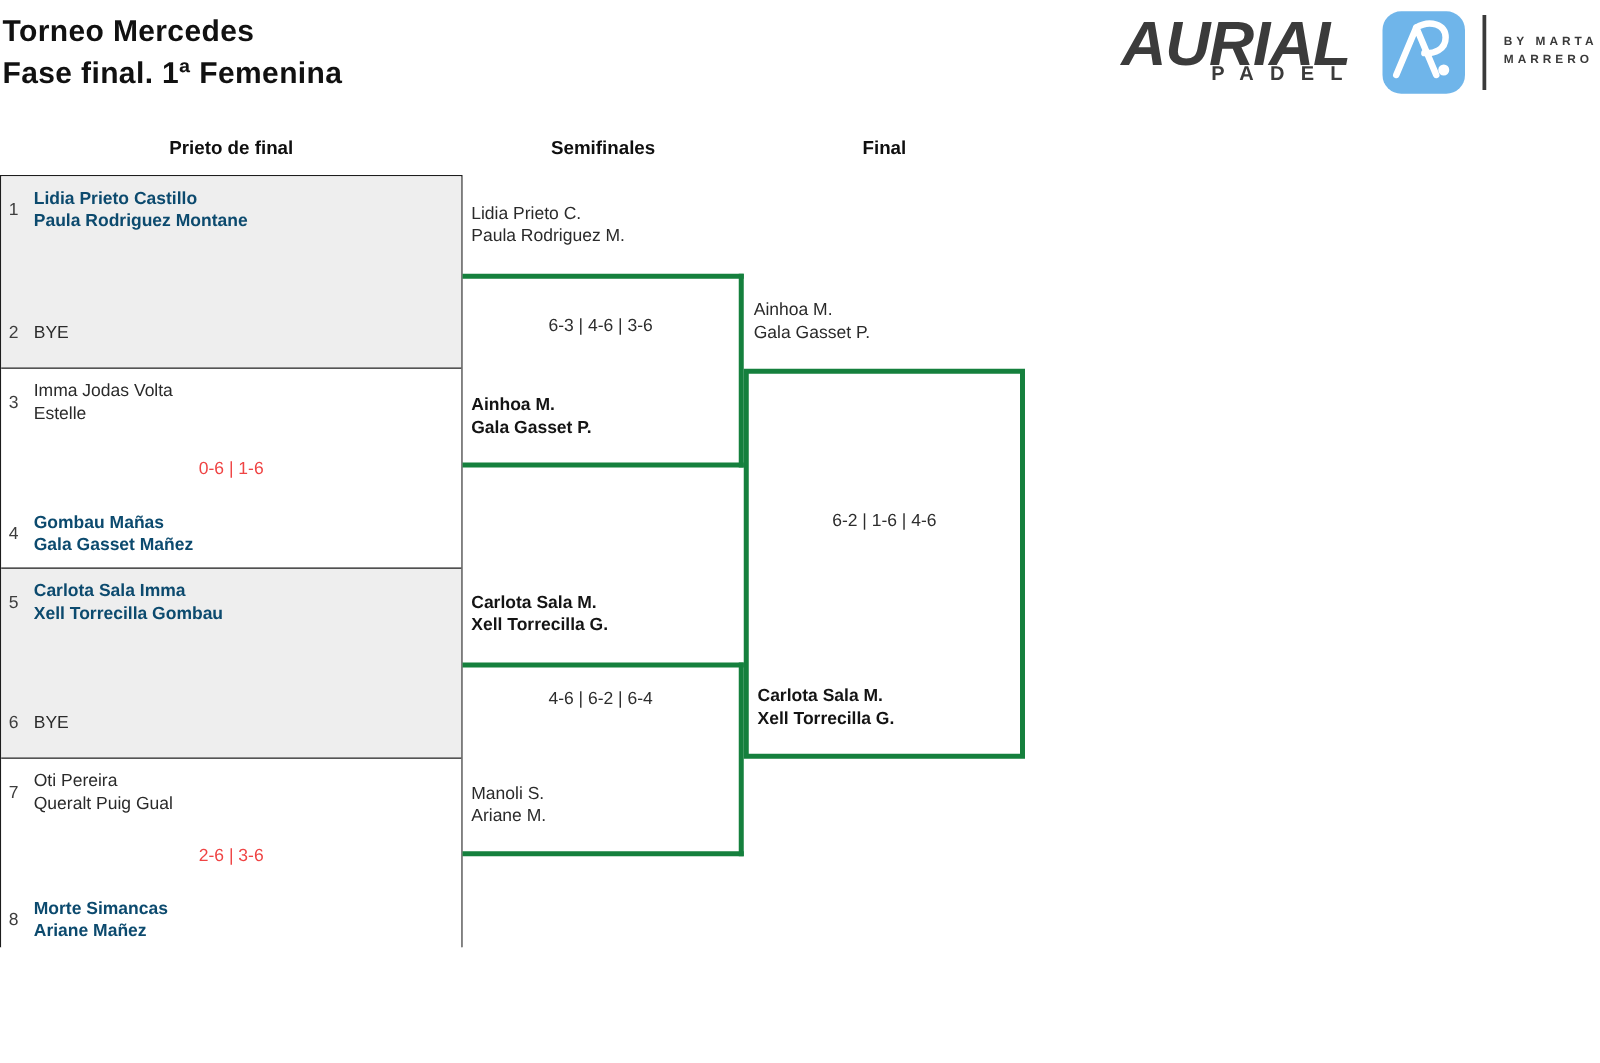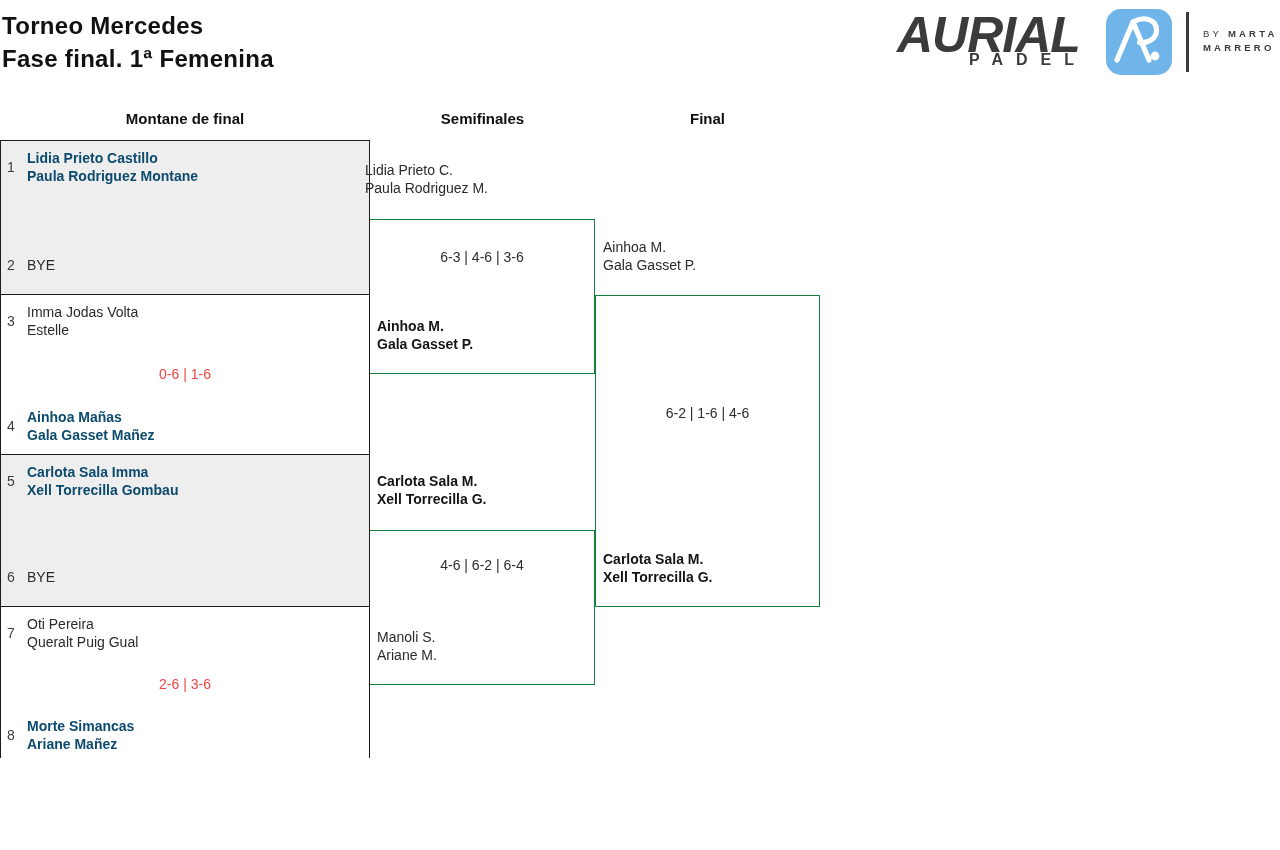--- a/index.html
+++ b/index.html
@@ -9,55 +9,55 @@
   }
   
   .title{position:absolute;left:2px;top:9px;font-size:24px;line-height:33px;font-weight:700;color:#111;letter-spacing:.3px;}
   
   .brand{position:absolute;left:897px;top:10px;font-size:50px;line-height:50px;font-weight:800;font-style:italic;color:#3b3b3b;letter-spacing:-1px;}
   .brand-sub{position:absolute;left:969px;top:51px;font-size:16px;font-weight:700;color:#3b3b3b;letter-spacing:13px;}
   .logo-icon{position:absolute;left:1106px;top:9px;width:66px;height:66px;background:#6fb5ea;border-radius:15px;}
   .logo-icon svg{display:block;width:66px;height:66px;}
   .logo-divider{position:absolute;left:1186px;top:12px;width:3px;height:60px;background:#3a3a3a;}
   .byline{position:absolute;left:1203px;top:27px;font-size:9.5px;line-height:13.5px;letter-spacing:3.2px;font-weight:800;color:#3a3a3a;white-space:nowrap;}
-  .byline .by{font-weight:400;}
+  .byline .by{font-weight:700;}
   
   .round-header{position:absolute;top:110px;font-size:15px;font-weight:700;color:#0f0f0f;text-align:center;}
   .rh-qf{left:0;width:370px;}
   .rh-sf{left:370px;width:225px;}
   .rh-f{left:595px;width:225px;}
   
   .qf-wrap{position:absolute;left:0;top:140px;width:370px;border:1.5px solid #1c1c1c;box-sizing:border-box;}
   .qf-cell{box-sizing:border-box;display:flex;flex-direction:column;justify-content:space-between;background:#ffffff;}
   .qf-cell.shaded{background:#eeeeee;}
   .qf-cell + .qf-cell{border-top:1.5px solid #1c1c1c;}
   .c1{height:153px;} .c2{height:160px;} .c3{height:152px;} .c4{height:157px;}
   .pair{display:flex;align-items:center;padding:8px 8px 0 6px;}
   .pair.bottom{padding:0 8px 10px 6px;}
   .pair.bottom.bye{padding-bottom:20px;}
   .seed{flex:none;width:20px;font-size:14px;color:#3d3d3d;}
   .names{font-size:14px;line-height:18px;color:#2a2a2a;}
   .b .names,.names.b{font-weight:700;color:#0c4a6e;}
   .qf-mid{flex:1;display:flex;align-items:center;justify-content:center;}
   .score{font-size:14px;color:#ef4444;text-align:center;}
   
-  .conn-box{position:absolute;border:1px solid #15803d;box-sizing:border-box;background:transparent;}
+  .conn-box{position:absolute;border:4px solid #15803d;box-sizing:border-box;background:transparent;}
   .conn-box.no-left{border-left:none;}
   .sf1{left:370px;top:219px;width:225px;height:155px;}
   .sf2{left:370px;top:530px;width:225px;height:155px;}
   .fin{left:595px;top:295px;width:225px;height:312px;}
   .conn-score{position:absolute;left:0;right:0;text-align:center;font-size:14px;color:#2d2d2d;}
   .sf1 .conn-score{top:29px;}
-  .sf2 .conn-score{top:26px;}
+  .sf2 .conn-score{top:16px;}
   .fin .conn-score{top:109px;}
   .conn-winner{position:absolute;left:7px;bottom:20px;font-size:14px;line-height:18px;color:#2a2a2a;}
   .conn-winner.b{font-weight:700;color:#141414;}
   .float-team{position:absolute;font-size:14px;line-height:18px;color:#2a2a2a;}
   .float-team.b{font-weight:700;color:#141414;}
-  .ft-sf1{left:365px;top:161px;}
+  .ft-sf1{left:377px;top:161px;}
   .ft-sf2{left:377px;top:472px;}
   .ft-fin{left:603px;top:238px;}
   .fin .conn-winner{left:7px;}
 </style>
 </head>
 <body>
 
 <div class="page">
 
   <div class="title">
@@ -75,21 +75,21 @@
         <circle cx="49" cy="47" r="4.4" fill="#ffffff"></circle>
       </svg>
     </div>
     <div class="logo-divider"></div>
     <div class="byline">
       <div><span class="by">BY</span> <span>MARTA</span></div>
       <div>MARRERO</div>
     </div>
   </div>
 
-  <div class="round-header rh-qf">Montane de final</div>
+  <div class="round-header rh-qf">Prieto de final</div>
   <div class="round-header rh-sf">Semifinales</div>
   <div class="round-header rh-f">Final</div>
 
   <div class="qf-wrap">
 
     <div class="qf-cell c1 shaded">
       <div class="pair">
         <div class="seed">1</div>
         <div class="names b">
           <div>Lidia Prieto Castillo</div>
@@ -114,21 +114,21 @@
           <div>Imma Jodas Volta</div>
           <div>Estelle</div>
         </div>
       </div>
       <div class="qf-mid">
           <div class="score">0-6 | 1-6</div>
         </div>
       <div class="pair bottom">
         <div class="seed">4</div>
         <div class="names b">
-          <div>Ainhoa Mañas</div>
+          <div>Gombau Mañas</div>
           <div>Gala Gasset Mañez</div>
         </div>
       </div>
     </div>
 
     <div class="qf-cell c3 shaded">
       <div class="pair">
         <div class="seed">5</div>
         <div class="names b">
           <div>Carlota Sala Imma</div>

